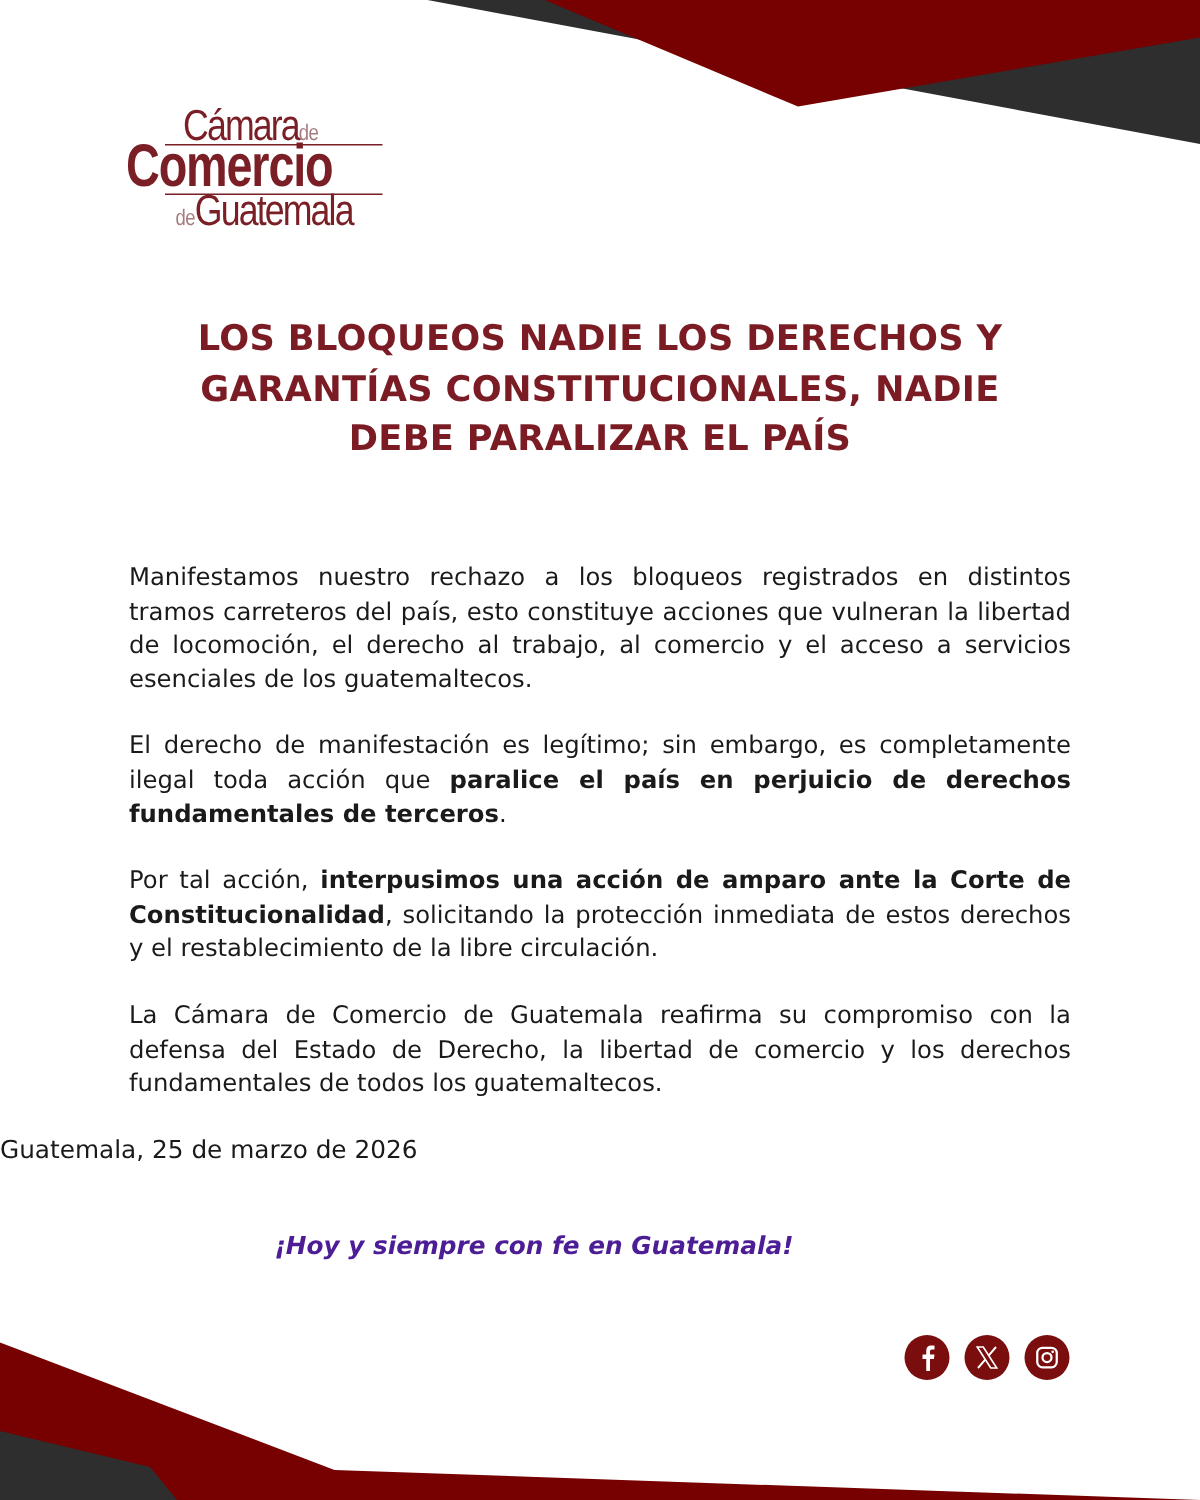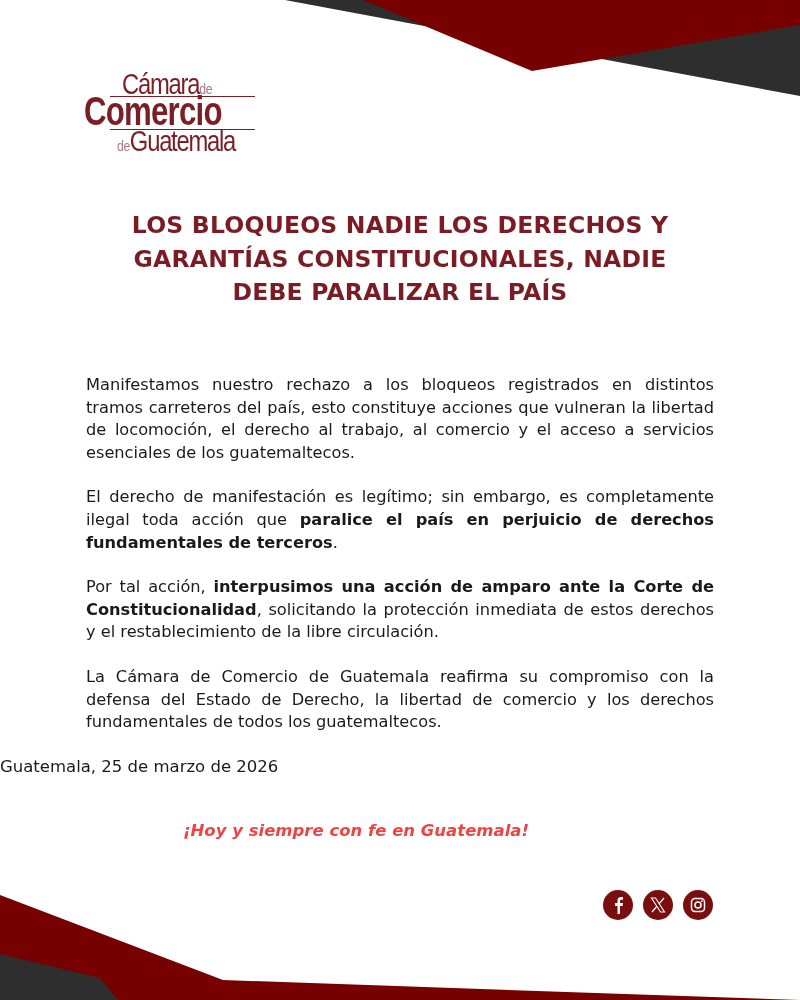--- a/index.html
+++ b/index.html
@@ -10,21 +10,21 @@
   .logo .l1 .sm, .logo .l3 .sm { font-size:15px; color:#a87b7f; letter-spacing:-0.5px; }
   .logo .rule1 { position:absolute; left:26px; top:26px; width:145px; height:1px; background:#7a1f25; }
   .logo .l2 { position:absolute; left:0px; top:21px; font-family:"Liberation Sans", sans-serif; font-weight:bold; font-size:40px; letter-spacing:-1px; transform:scaleX(0.78); transform-origin:left top; line-height:40px; }
   .logo .rule2 { position:absolute; left:26px; top:59px; width:145px; height:1px; background:#7a1f25; }
   .logo .l3 { position:absolute; left:33px; top:57px; font-family:"Liberation Sans", sans-serif; font-size:29px; letter-spacing:-1.5px; transform:scaleX(0.82); transform-origin:left top; line-height:29px; }
   .title { position:absolute; left:60px; top:209px; width:680px; text-align:center; color:#7b1c25; font-family:"DejaVu Sans", sans-serif; font-weight:bold; font-size:23.5px; line-height:33.5px; letter-spacing:0.2px; }
   .body { position:absolute; left:86px; top:354px; width:628px; color:#1a1a1a; font-family:"DejaVu Sans", sans-serif; font-size:16.2px; line-height:22.6px; text-align:justify;margin-top:20px; }
   .body p { margin:0 0 22px 0; }
   .body b { font-weight:bold; }
   .date { position:absolute; left:0; top:757px; width:800px; color:#1a1a1a; font-family:"DejaVu Sans", sans-serif; font-size:16.5px; }
-  .slogan { position:absolute; left:0; top:821px; width:712px; text-align:center; color:#ef4444; font-family:"DejaVu Sans", sans-serif; font-weight:bold; font-style:italic; font-size:16.5px; }
+  .slogan { position:absolute; left:0; top:821px; width:712px; text-align:center; color:#4c1d95; font-family:"DejaVu Sans", sans-serif; font-weight:bold; font-style:italic; font-size:16.5px; }
   .social { position:absolute; left:603px; top:890px; display:flex; gap:10px; }
   .soc { width:30px; height:30px; border-radius:50%; background:#7a0d0d; display:flex; align-items:center; justify-content:center; color:#fff; }
   .soc svg { display:block; }
 </style>
 </head>
 <body>
 
 <svg class="deco" viewBox="0 0 800 1000" xmlns="http://www.w3.org/2000/svg">
   <polygon points="285,0 800,0 800,96" fill="#2e2e2e"></polygon>
   <polygon points="363,0 800,0 800,25 532,71" fill="#770000"></polygon>

